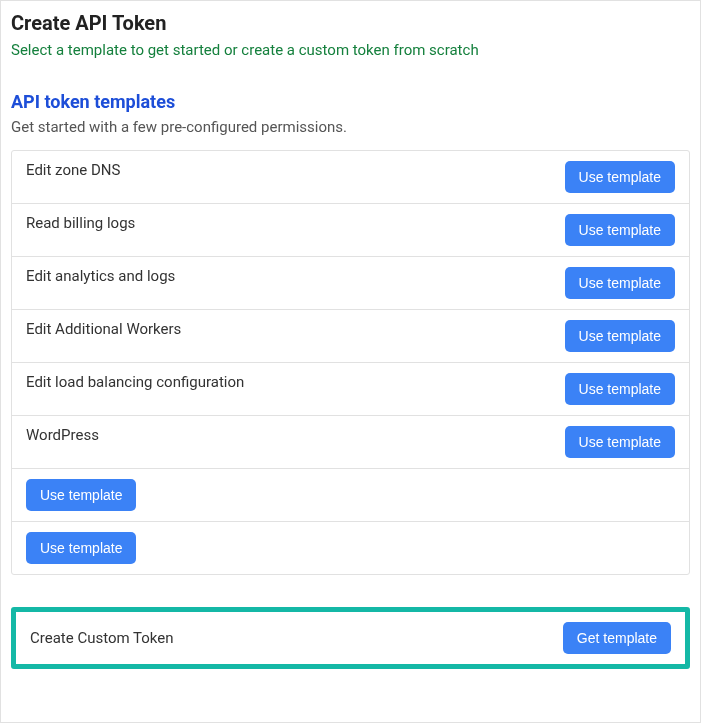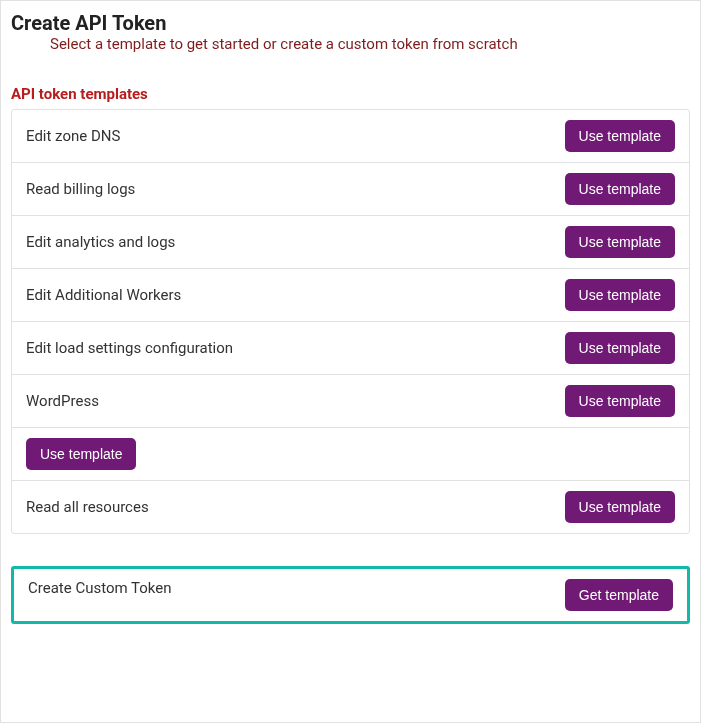--- a/index.html
+++ b/index.html
@@ -17,121 +17,120 @@
     .container {
       border: 1px solid #e1e1e1;
       padding: 10px;
       width: 701px;
       height: 723px;
     }
     .page-title {
       font-size: 20px;
       font-weight: 700;
       color: #222;
+      margin-bottom: 6px;
     }
     .page-subtitle {
       font-size: 15px;
-      color: #7f1d1d;
+      color: #15803d;
       margin-bottom: 32px;
-      margin-left: 39px;
     }
     .section-title {
-      font-size: 15px;
+      font-size: 18px;
       font-weight: 700;
-      color: #b91c1c;
+      color: #1d4ed8;
       margin-bottom: 6px;
     }
     .section-subtitle {
       font-size: 15px;
       color: #555;
       margin-bottom: 14px;
     }
     .template-list {
       border: 1px solid #e1e1e1;
       border-radius: 3px;
       margin-bottom: 32px;
     }
     .template-row {
       display: flex;
-      align-items: center;
       justify-content: space-between;
       padding: 10px 14px;
       border-bottom: 1px solid #e1e1e1;
       gap: 12px;
     }
     .template-row:last-child {
       border-bottom: none;
     }
     .template-label {
       font-size: 15px;
       color: #333;
     }
     .btn {
-      background: #701a75;
+      background: #3b82f6;
       color: #fff;
       border: none;
       border-radius: 5px;
       padding: 8px 14px;
       font-size: 14px;
       font-weight: 500;
       cursor: pointer;
       white-space: nowrap;
     }
     .custom-box {
-      border: 3px solid #14b8a6;
+      border: 5px solid #14b8a6;
       border-radius: 3px;
       display: flex;
-      align-items: flex-start;
+      align-items: center;
       justify-content: space-between;
       padding: 10px 14px;
     }
     .custom-label {
       font-size: 15px;
       color: #333;
     }
   </style>
 </head>
 <body>
 
 <div class="container">
   <h1 class="page-title">Create API Token</h1>
   <p class="page-subtitle">Select a template to get started or create a custom token from scratch</p>
 
   <h2 class="section-title">API token templates</h2>
+  <p class="section-subtitle">Get started with a few pre-configured permissions.</p>
 
   <div class="template-list">
     <div class="template-row">
       <span class="template-label">Edit zone DNS</span>
       <button class="btn">Use template</button>
     </div>
     <div class="template-row">
       <span class="template-label">Read billing logs</span>
       <button class="btn">Use template</button>
     </div>
     <div class="template-row">
       <span class="template-label">Edit analytics and logs</span>
       <button class="btn">Use template</button>
     </div>
     <div class="template-row">
       <span class="template-label">Edit Additional Workers</span>
       <button class="btn">Use template</button>
     </div>
     <div class="template-row">
-      <span class="template-label">Edit load settings configuration</span>
+      <span class="template-label">Edit load balancing configuration</span>
       <button class="btn">Use template</button>
     </div>
     <div class="template-row">
       <span class="template-label">WordPress</span>
       <button class="btn">Use template</button>
     </div>
     <div class="template-row">
       <button class="btn">Use template</button>
     </div>
     <div class="template-row">
-      <span class="template-label">Read all resources</span>
       <button class="btn">Use template</button>
     </div>
   </div>
 
 
   <div class="custom-box">
     <span class="custom-label">Create Custom Token</span>
     <button class="btn">Get template</button>
   </div>
 </div>

